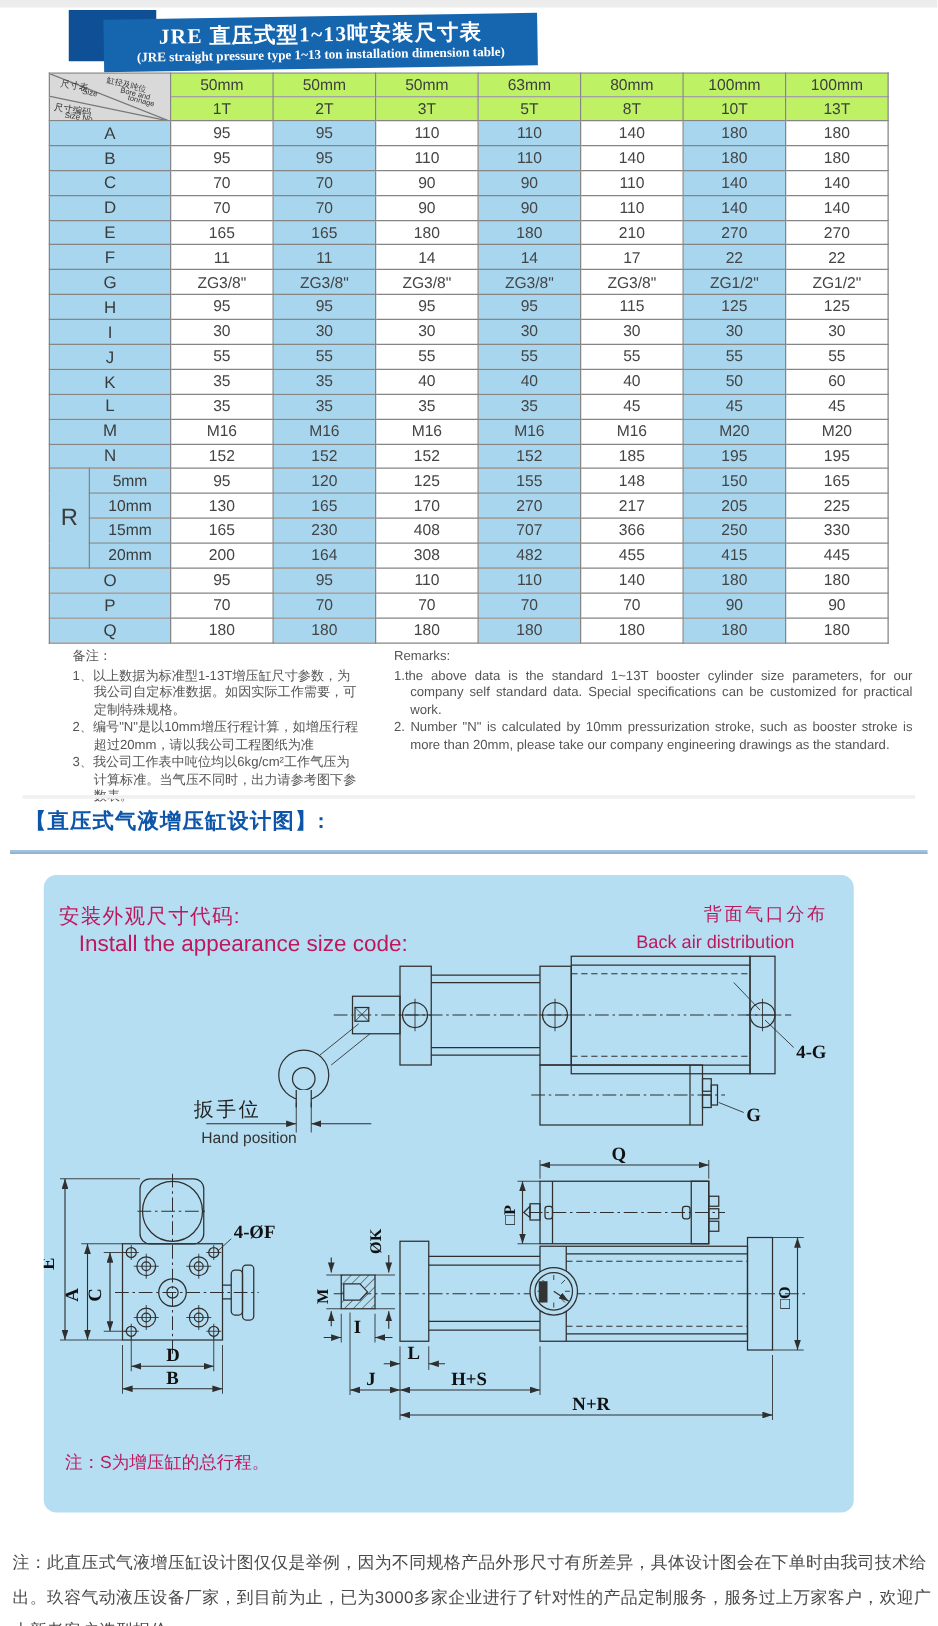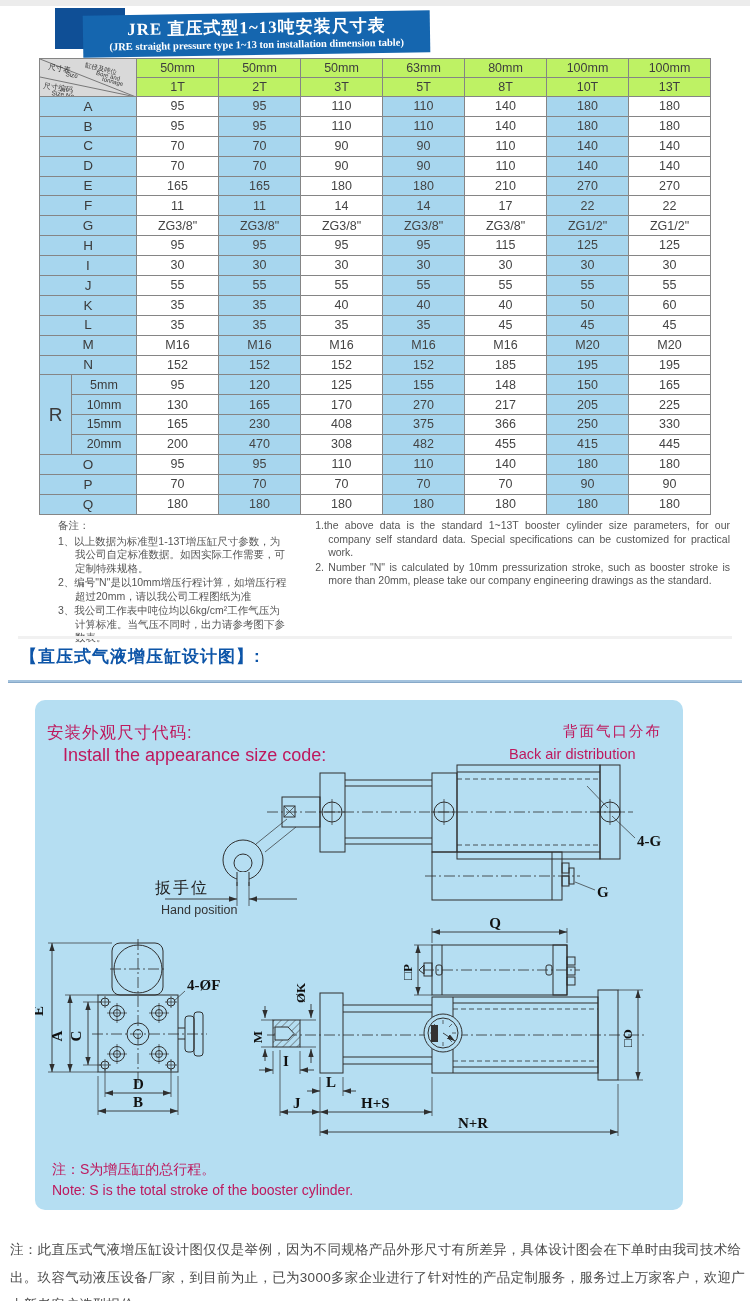--- a/index.html
+++ b/index.html
@@ -290,29 +290,29 @@
         <td class="val blue">270</td>
         <td class="val">217</td>
         <td class="val blue">205</td>
         <td class="val">225</td>
       </tr>
       <tr>
         <td class="lbl sub">15mm</td>
         <td class="val">165</td>
         <td class="val blue">230</td>
         <td class="val">408</td>
-        <td class="val blue">375</td>
+        <td class="val blue">707</td>
         <td class="val">366</td>
         <td class="val blue">250</td>
         <td class="val">330</td>
       </tr>
       <tr>
         <td class="lbl sub">20mm</td>
         <td class="val">200</td>
-        <td class="val blue">470</td>
+        <td class="val blue">164</td>
         <td class="val">308</td>
         <td class="val blue">482</td>
         <td class="val">455</td>
         <td class="val blue">415</td>
         <td class="val">445</td>
       </tr>
       <tr>
         <td class="lbl" colspan="2">O</td>
         <td class="val">95</td>
         <td class="val blue">95</td>
@@ -348,20 +348,21 @@
 <div class="notes">
   <div class="notes-cn">
     <div class="note-title">备注：</div>
     <div>
         <div class="note-item">1、以上数据为标准型1-13T增压缸尺寸参数，为我公司自定标准数据。如因实际工作需要，可定制特殊规格。</div>
         <div class="note-item">2、编号"N"是以10mm增压行程计算，如增压行程超过20mm，请以我公司工程图纸为准</div>
         <div class="note-item">3、我公司工作表中吨位均以6kg/cm²工作气压为计算标准。当气压不同时，出力请参考图下参数表。</div>
       </div>
   </div>
   <div class="notes-en">
+    <div class="note-title">Remarks:</div>
     <div>
         <div class="note-item">1.the above data is the standard 1~13T booster cylinder size parameters, for our company self standard data. Special specifications can be customized for practical work.</div>
         <div class="note-item">2. Number "N" is calculated by 10mm pressurization stroke, such as booster stroke is more than 20mm, please take our company engineering drawings as the standard.</div>
       </div>
   </div>
 </div>
 
 <div class="divider"></div>
 <div class="sec-head">【直压式气液增压缸设计图】:</div>
 <div class="rule"></div>
@@ -575,16 +576,15 @@
       <text class="dl" x="326" y="408">H+S</text>
       <text class="dl" x="438" y="428" text-anchor="middle">N+R</text>
     </g>
   </svg>
 
   <div class="t pd1">安装外观尺寸代码:</div>
   <div class="t pd2">Install the appearance size code:</div>
   <div class="t pd3">背面气口分布</div>
   <div class="t pd4">Back air distribution</div>
   <div class="t pd5">注：S为增压缸的总行程。</div>
-  <div class="t pd6">Note: S is the total stroke of the booster cylinder.</div>
 </div>
 
 <div class="footer-note">注：此直压式气液增压缸设计图仅仅是举例，因为不同规格产品外形尺寸有所差异，具体设计图会在下单时由我司技术给出。玖容气动液压设备厂家，到目前为止，已为3000多家企业进行了针对性的产品定制服务，服务过上万家客户，欢迎广大新老客户选型报价</div>
 
 </body></html>

